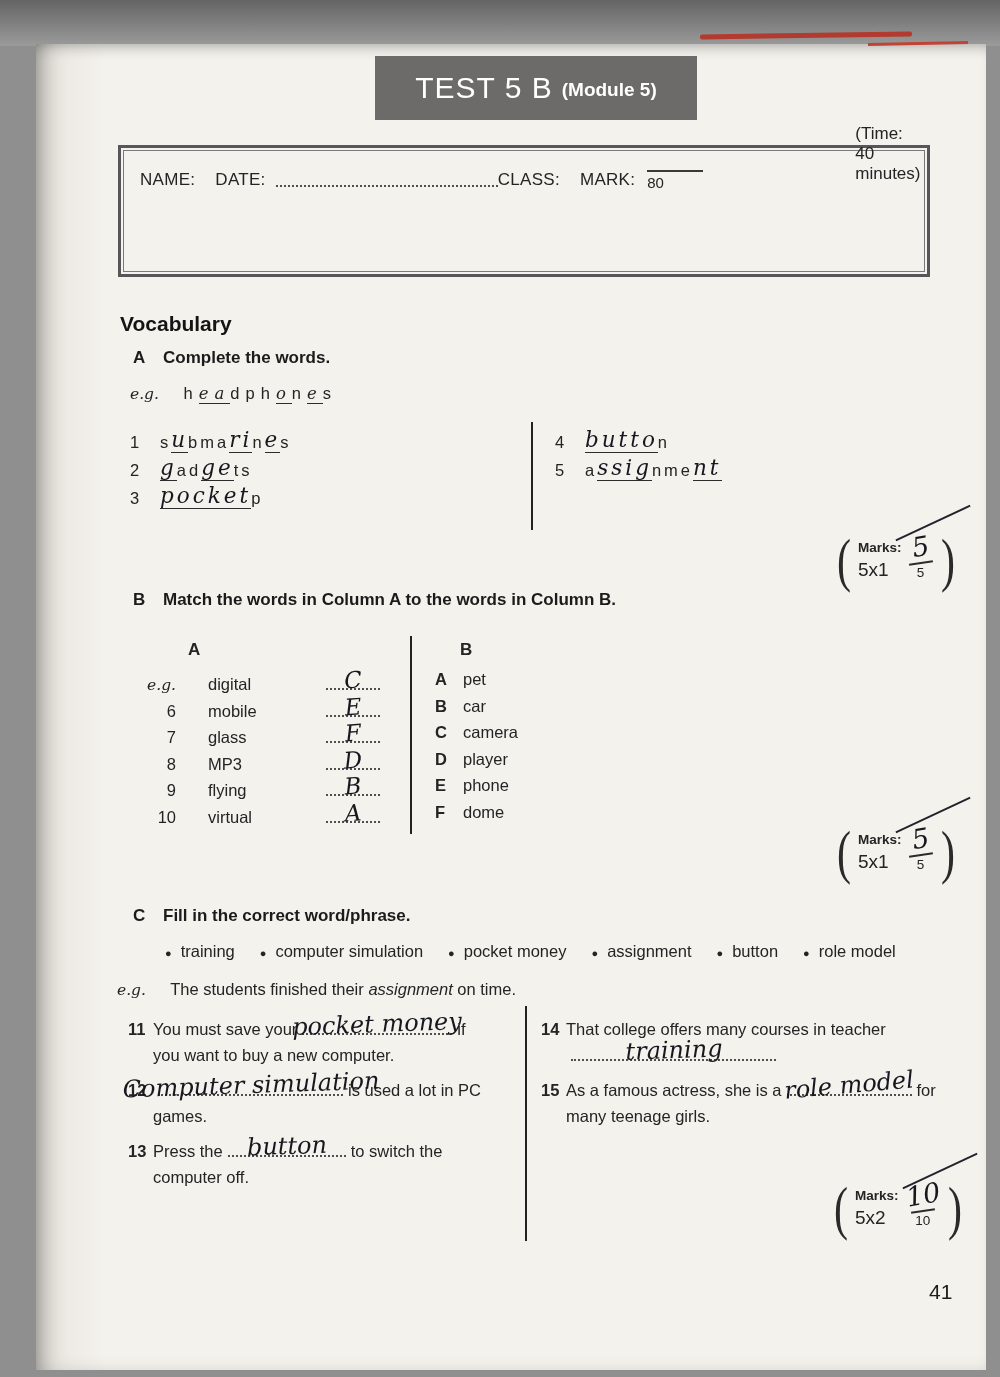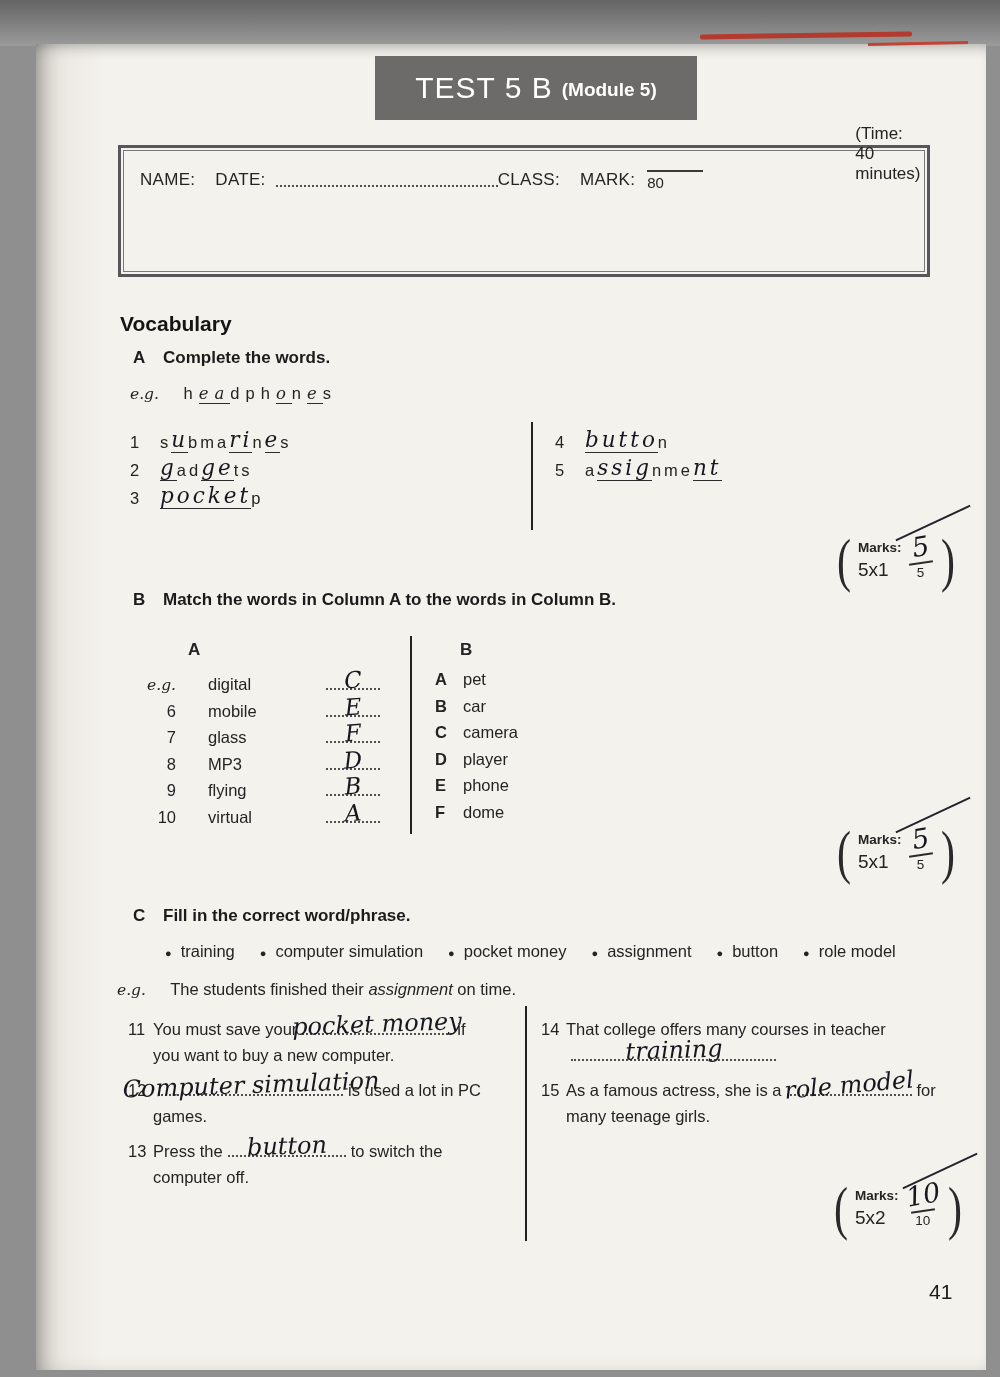--- a/index.html
+++ b/index.html
@@ -68,21 +68,21 @@
   .b-letter{font-weight:bold;width:28px;flex:none;}
   
   .bank{position:absolute;left:129px;top:898px;width:790px;display:flex;gap:25px;font-size:16.5px;}
   .bank-item{display:flex;align-items:center;gap:9px;white-space:nowrap;}
   .bullet{font-size:11px;position:relative;top:1px;}
   .eg-c{position:absolute;left:81px;top:936px;font-size:16.5px;}
   .itword{font-style:italic;}
   .c-col{position:absolute;top:972px;}
   #ccol-left{left:92px;width:366px;} #ccol-right{left:505px;width:400px;}
   .c-item{display:flex;margin-bottom:9px;font-size:16.5px;line-height:26px;}
-  .c-num{width:25px;font-weight:normal;flex:none;}
+  .c-num{width:25px;font-weight:bold;flex:none;}
   .c-text{flex:1;}
   .c-blank{display:inline-block;border-bottom:2px dotted #4e4e4e;height:15px;position:relative;margin:0 5px;vertical-align:baseline;}
   .c-ans{position:absolute;left:50%;bottom:-3px;transform:translateX(-50%) rotate(-2deg);
         font-size:24px;white-space:nowrap;line-height:1;z-index:2;}
   .c-ans.wrap{white-space:normal;width:130px;text-align:center;line-height:24px;transform:translateX(-50%) rotate(-5deg);}
   
   .marks{position:absolute;display:flex;align-items:center;gap:2px;}
   #marksA{left:798px;top:486px;} #marksB{left:798px;top:778px;} #marksC{left:795px;top:1134px;}
   .paren{font-size:60px;font-weight:300;color:#2a2a2a;line-height:1;transform:scaleX(.7);font-family:"Liberation Serif",serif;}
   .marks-mid{display:flex;flex-direction:column;align-items:flex-start;margin:0 2px;}

